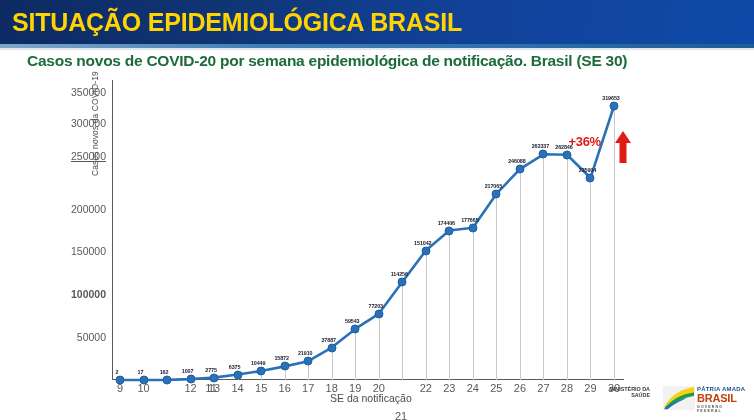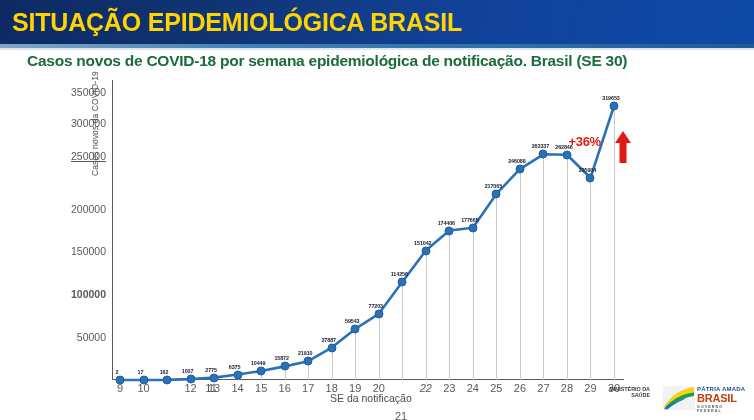--- a/index.html
+++ b/index.html
@@ -117,21 +117,21 @@
 <body>
 
 <div id="page">
 
   <div class="banner">
     <div class="banner-title">SITUAÇÃO EPIDEMIOLÓGICA BRASIL</div>
   </div>
   <div class="banner-strip"></div>
   <div class="banner-strip2"></div>
 
-  <div class="chart-title">Casos novos de COVID-18 por semana epidemiológica de notificação. Brasil (SE 30)</div>
+  <div class="chart-title">Casos novos de COVID-20 por semana epidemiológica de notificação. Brasil (SE 30)</div>
 
   <div class="chart">
     <div class="plot" id="plot">
       <div class="ylabel">Casos novos da COVID-19</div>
       <div class="axis-y"></div>
       <div class="axis-x"></div>
       <svg class="svg-line" id="lineSvg" width="512" height="300">
           <polyline points="8,299.9982857142857 31.523809523809522,299.9854285714286 55.047619047619044,299.86114285714285 78.57142857142857,299.13685714285714 102.09523809523809,297.62142857142857 125.6190476190476,294.5357142857143 149.14285714285714,291.04371428571426 172.66666666666666,286.39542857142857 196.19047619047618,281.22 219.7142857142857,267.52542857142856 243.2380952380952,248.96314285714286 266.76190476190476,233.826 290.2857142857143,202.0662857142857 313.8095238095238,170.53542857142855 337.3333333333333,150.50914285714285 360.8571428571429,147.71571428571428 384.38095238095235,113.94428571428568 407.9047619047619,89.06742857142856 431.4285714285714,74.28257142857143 454.95238095238096,74.70342857142856 478.4761904761904,97.79657142857141 502,26.011714285714277" fill="none" stroke="#2a71b8" stroke-width="2.6" stroke-linejoin="round" stroke-linecap="round"></polyline>
         </svg>
       <div class="pct" id="pctAnn" style="left: 456.476px; top: 54.0117px;">+36%</div>
@@ -191,21 +191,21 @@
         <div class="dlabel" style="left: 240.238px; top: 237.963px;">59543</div>
         <div class="dropline" style="left: 266.762px; height: 66.174px;"></div>
         <div class="xtick" style="left: 266.762px;">20</div>
         <div class="dot" style="left: 266.762px; bottom: 66.174px;"></div>
         <div class="dlabel" style="left: 263.762px; top: 222.826px;">77203</div>
         <div class="dropline" style="left: 290.286px; height: 97.9337px;"></div>
         <div class="xtick" style="left: 289px; margin-top: 28px;">21</div>
         <div class="dot" style="left: 290.286px; bottom: 97.9337px;"></div>
         <div class="dlabel" style="left: 287.286px; top: 191.066px;">114256</div>
         <div class="dropline" style="left: 313.81px; height: 129.465px;"></div>
-        <div class="xtick" style="left: 313.81px; font-style: italic;">22</div>
+        <div class="xtick" style="left: 313.81px;">22</div>
         <div class="dot" style="left: 313.81px; bottom: 129.465px;"></div>
         <div class="dlabel" style="left: 310.81px; top: 159.535px;">151042</div>
         <div class="dropline" style="left: 337.333px; height: 149.491px;"></div>
         <div class="xtick" style="left: 337.333px;">23</div>
         <div class="dot" style="left: 337.333px; bottom: 149.491px;"></div>
         <div class="dlabel" style="left: 334.333px; top: 139.509px;">174406</div>
         <div class="dropline" style="left: 360.857px; height: 152.284px;"></div>
         <div class="xtick" style="left: 360.857px;">24</div>
         <div class="dot" style="left: 360.857px; bottom: 152.284px;"></div>
         <div class="dlabel" style="left: 357.857px; top: 136.716px;">177665</div>

